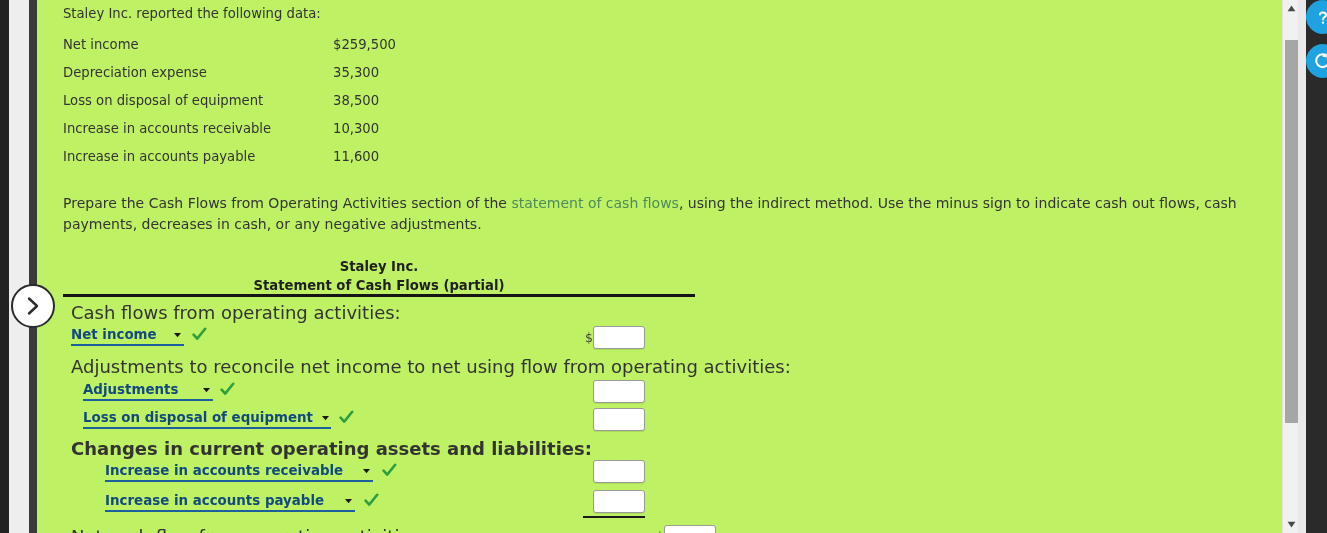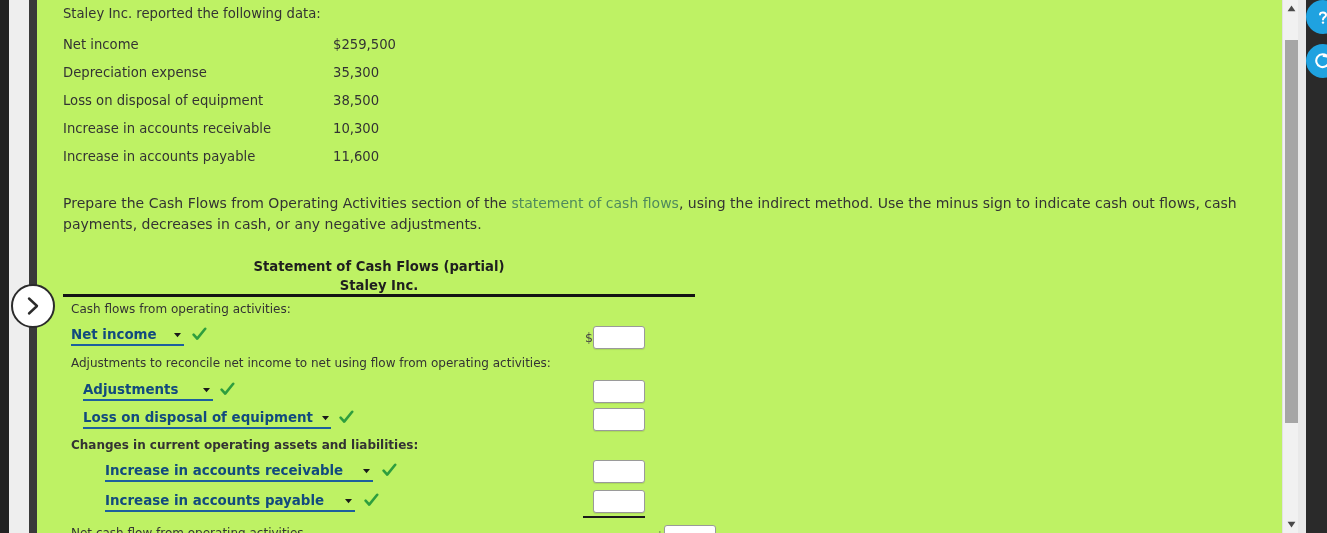--- a/index.html
+++ b/index.html
@@ -132,21 +132,21 @@
     position: absolute; left: 26px; top: 299px;
     width: 1100px;
   }
 
   .row {
     position: relative;
     height: 27px;
   }
   .row .txt {
     position: absolute; left: 8px; top: 3px;
-    font-size: 12px; color: #333; white-space: nowrap;
+    font-size: 18px; color: #333; white-space: nowrap;
   }
 
   
   .dd {
     position: absolute;
     top: 0;
     height: 21px;
     border: none;
     border-bottom: 2px solid #1c5f9e;
     background: transparent;
@@ -223,22 +223,22 @@
         <tr>
           <td class="label">Increase in accounts payable</td>
           <td class="amount">11,600</td>
         </tr>
       </tbody>
     </table>
 
     <div class="instructions"><span>Prepare the Cash Flows from Operating Activities section of the </span><a href="#">statement of cash flows</a><span>, using the indirect method. Use the minus sign to indicate cash out flows, cash payments, decreases in cash, or any negative adjustments.</span></div>
 
     <div class="stmt-title">
+      <div>Staley Inc.</div>
       <div>Statement of Cash Flows (partial)</div>
-      <div>Staley Inc.</div>
     </div>
 
     <div class="heavy-rule"></div>
 
     <div class="form">
 
       <div class="row" style="height:25px;">
         <div class="txt">Cash flows from operating activities:</div>
       </div>
 

